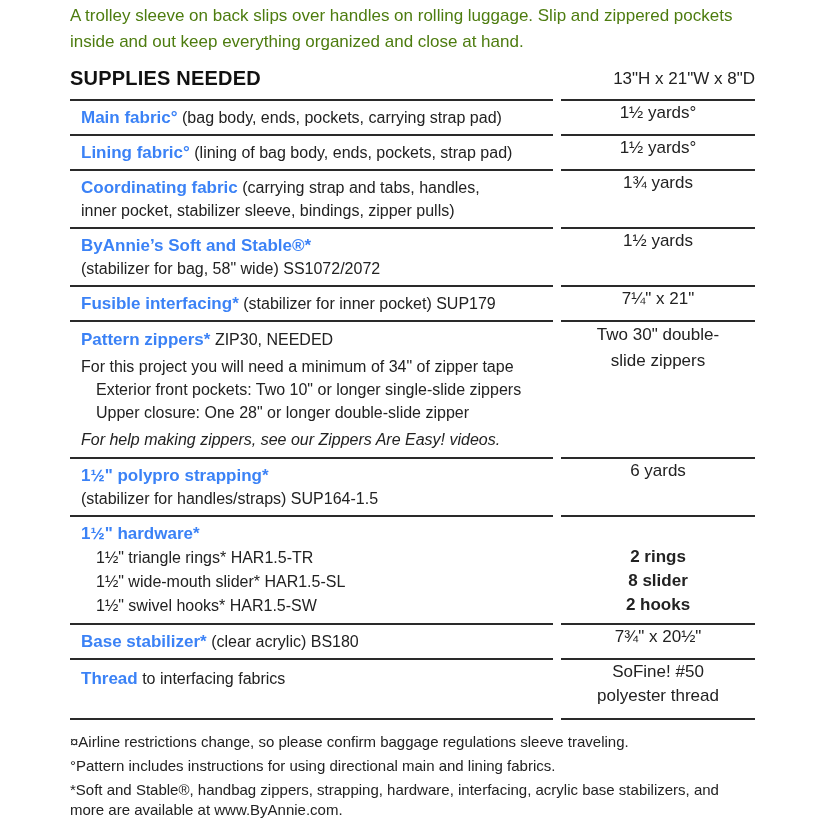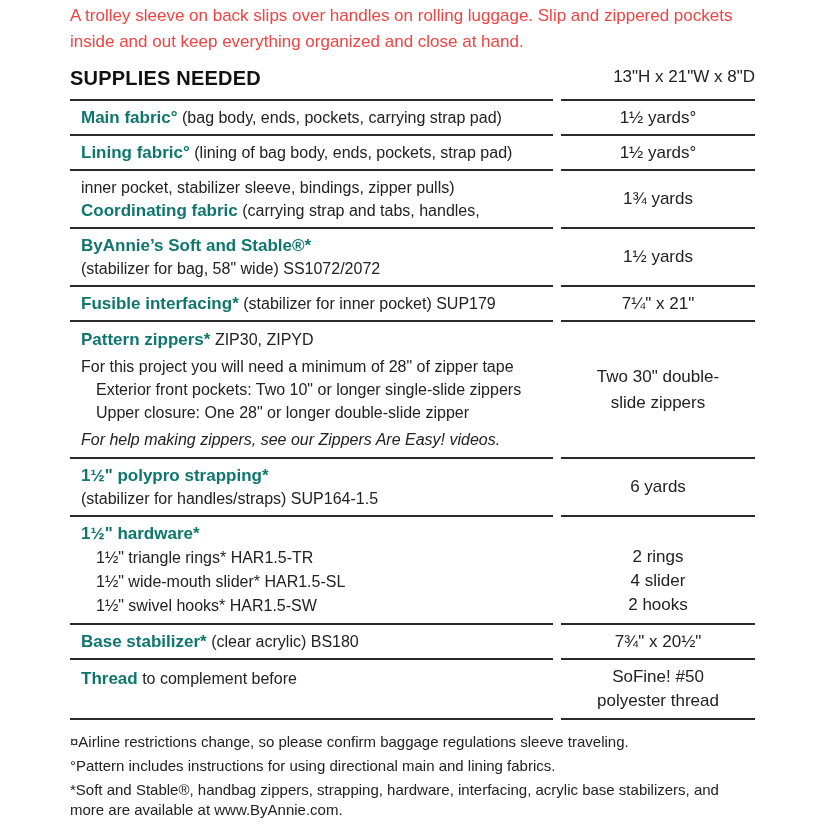--- a/index.html
+++ b/index.html
@@ -8,28 +8,28 @@
     background: #ffffff;
     color: #1c1c1c;
     font-family: "Liberation Sans", "DejaVu Sans", sans-serif;
     overflow: hidden;
   }
   .page { padding: 3px 70px 0 70px; width: 825px; }
 
   .intro {
     font-size: 17px;
     line-height: 26px;
-    color: #ef4444;
+    color: #4d7c0f;
     margin-bottom: 12px;
   }
 
   .header-row {
     display: flex;
     justify-content: space-between;
-    align-items: flex-start;
+    align-items: center;
     margin-bottom: 9px;
   }
   .title {
     font-size: 20px;
     font-weight: bold;
     letter-spacing: 0.2px;
     color: #111;
   }
   .dims { font-size: 17px; color: #222; }
 
@@ -45,45 +45,45 @@
     justify-content: center;
     font-size: 16px;
     line-height: 23px;
     color: #222;
   }
   .qty {
     width: 194px;
     border-bottom: 2px solid #2a2a2a;
     display: flex;
     flex-direction: column;
-    justify-content: center;
+    justify-content: flex-start;
     align-items: center;
     text-align: center;
     font-size: 17px;
     line-height: 24px;
     color: #222;
   }
   .row-first .desc, .row-first .qty { border-top: 2px solid #2a2a2a; }
-  .b { font-weight: bold; font-size: 17px; color: #0f766e; }
+  .b { font-weight: bold; font-size: 17px; color: #3b82f6; }
   .sku { font-size: 16px; }
   .indent { padding-left: 15px; }
   .italic { font-style: italic; }
   .mt4 { margin-top: 4px; }
 
   .h37  { min-height: 37px; }
   .h35  { min-height: 35px; }
   .h49  { min-height: 49px; }
   .h53  { min-height: 53px; }
   .h137 { min-height: 137px; }
   .h55  { min-height: 55px; }
   .h96  { min-height: 96px; }
   .h60  { min-height: 60px; }
 
   .row-hardware .desc { justify-content: flex-start; line-height: 24px; }
-  .row-hardware .qty  { justify-content: flex-start; padding-top: 28px; line-height: 24px; }
+  .row-hardware .qty  { justify-content: flex-start; padding-top: 28px; line-height: 24px; font-weight: bold; }
   .row-thread .desc   { justify-content: flex-start; padding-top: 7px; }
   .qty-narrow { max-width: 128px; line-height: 26px; }
   .qty-thread { max-width: 150px; }
 
   .footnotes { margin-top: 12px; font-size: 15px; line-height: 20px; color: #222; }
   .footnotes p { margin-bottom: 4px; }
 </style>
 </head>
 <body>
 
@@ -111,22 +111,22 @@
       <div class="desc h35">
         <div><span class="b">Lining fabric°</span> <span>(lining of bag body, ends, pockets, strap pad)</span></div>
       </div>
       <div class="qty h35">
           <span>1½ yards°</span>
         </div>
     </div>
 
     <div class="row">
       <div class="desc h49">
+        <div><span class="b">Coordinating fabric</span> <span>(carrying strap and tabs, handles,</span></div>
         <div>inner pocket, stabilizer sleeve, bindings, zipper pulls)</div>
-        <div><span class="b">Coordinating fabric</span> <span>(carrying strap and tabs, handles,</span></div>
       </div>
       <div class="qty h49">
           <span>1¾ yards</span>
         </div>
     </div>
 
     <div class="row">
       <div class="desc h53">
         <div class="b">ByAnnie’s Soft and Stable®*</div>
         <div>(stabilizer for bag, 58" wide) SS1072/2072</div>
@@ -140,22 +140,22 @@
       <div class="desc h35">
         <div><span class="b">Fusible interfacing*</span> <span>(stabilizer for inner pocket) SUP179</span></div>
       </div>
       <div class="qty h35">
           <span>7¼" x 21"</span>
         </div>
     </div>
 
     <div class="row">
       <div class="desc h137">
-        <div><span class="b">Pattern zippers*</span> <span class="sku">ZIP30, ZIPYD</span></div>
-        <div class="mt4">For this project you will need a minimum of 28" of zipper tape</div>
+        <div><span class="b">Pattern zippers*</span> <span class="sku">ZIP30, NEEDED</span></div>
+        <div class="mt4">For this project you will need a minimum of 34" of zipper tape</div>
         <div class="indent">Exterior front pockets: Two 10" or longer single-slide zippers</div>
         <div class="indent">Upper closure: One 28" or longer double-slide zipper</div>
         <div class="italic mt4">For help making zippers, see our Zippers Are Easy! videos.</div>
       </div>
       <div class="qty h137">
           <span class="qty-narrow">Two 30" double-slide zippers</span>
         </div>
     </div>
 
     <div class="row">
@@ -170,37 +170,37 @@
 
     <div class="row row-hardware">
       <div class="desc h96">
         <div class="b">1½" hardware*</div>
         <div class="indent">1½" triangle rings*  HAR1.5-TR</div>
         <div class="indent">1½" wide-mouth slider*  HAR1.5-SL</div>
         <div class="indent">1½" swivel hooks*  HAR1.5-SW</div>
       </div>
       <div class="qty h96">
         <span>2 rings</span>
-        <span>4 slider</span>
+        <span>8 slider</span>
         <span>2 hooks</span>
       </div>
     </div>
 
     <div class="row">
       <div class="desc h35">
         <div><span class="b">Base stabilizer*</span> <span>(clear acrylic) BS180</span></div>
       </div>
       <div class="qty h35">
           <span>7¾" x 20½"</span>
         </div>
     </div>
 
     <div class="row row-thread">
       <div class="desc h60">
-        <div><span class="b">Thread</span> <span>to complement before</span></div>
+        <div><span class="b">Thread</span> <span>to interfacing fabrics</span></div>
       </div>
       <div class="qty h60">
           <span class="qty-thread">SoFine! #50 polyester thread</span>
         </div>
     </div>
 
   </div>
 
   <div class="footnotes">
     <p>¤Airline restrictions change, so please confirm baggage regulations sleeve traveling.</p>

